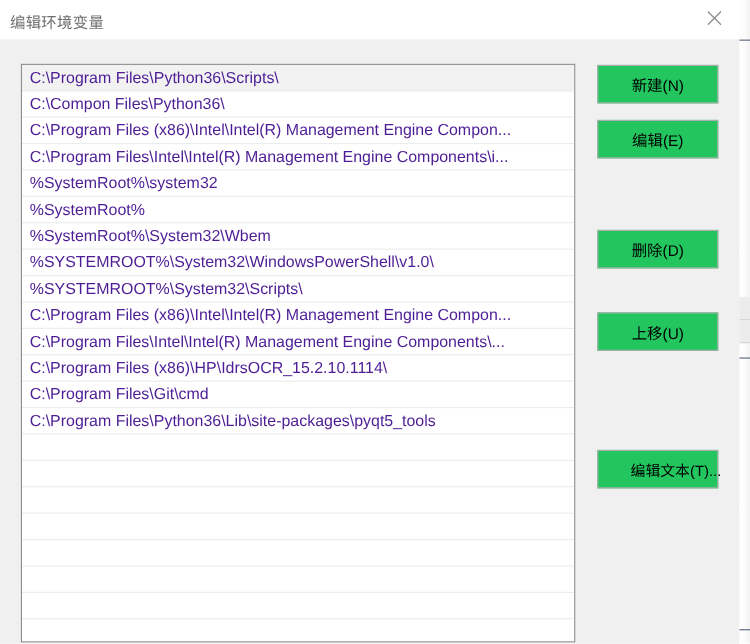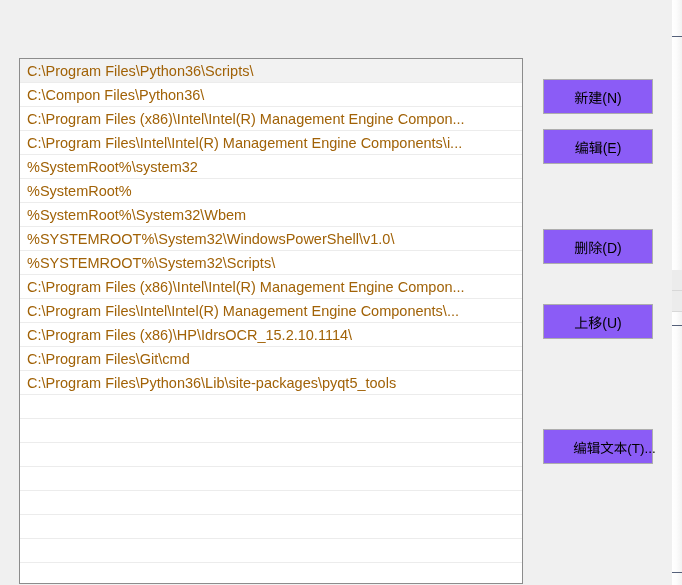--- a/index.html
+++ b/index.html
@@ -102,51 +102,50 @@
     overflow: hidden;
     box-sizing: border-box;
   }
   .list-row {
     height: 24px;
     line-height: 24px;
     box-sizing: border-box;
     border-bottom: 1px solid #ececec;
     padding: 0 6px 0 7px;
     font-size: 14.5px;
-    color: #a16207;
+    color: #4c1d95;
     white-space: nowrap;
     overflow: hidden;
     text-overflow: ellipsis;
     cursor: default;
   }
   .list-row.selected {
     background: #f2f2f2;
   }
   .list-row.empty {
     color: transparent;
   }
 
   
   .dlg-button {
     position: absolute;
     width: 110px;
     height: 35px;
-    background: #8b5cf6;
+    background: #22c55e;
     border: 1px solid #adadad;
     box-sizing: border-box;
     font-size: 14px;
     color: #000000;
     display: flex;
     align-items: center;
     justify-content: center;
     cursor: default;
     font-family: "Liberation Sans", "DejaVu Sans", sans-serif;
     white-space: nowrap;
     padding: 0;
-    margin-top: 20px;
   }
   #btn-new      { left: 543px; top: 23px; }
   #btn-edit     { left: 543px; top: 73px; }
   #btn-browse   { left: 543px; top: 123px; }
   #btn-delete   { left: 543px; top: 173px; }
   #btn-moveup   { left: 543px; top: 248px; }
   #btn-movedown { left: 543px; top: 298px; }
   #btn-edittext { left: 543px; top: 373px; font-size: 13.5px; padding-left: 33px; }
 </style>
 </head>
@@ -155,20 +154,29 @@
 <div id="bg-window">
   <div class="bg-divider" style="top:36px;"></div>
   <div class="bg-panel" style="top:270px;height:20px;"></div>
   <div class="bg-panel" style="top:291px;height:20px;"></div>
   <div class="bg-divider" style="top:325px;"></div>
   <div class="bg-divider" style="top:572px;"></div>
 </div>
 
 <div id="dialog">
 
+  <div id="titlebar">
+    <div id="title-text">编辑环境变量</div>
+    <div id="close-button">
+      <svg width="13" height="13" viewBox="0 0 13 13" aria-hidden="true">
+        <line x1="0.5" y1="0.5" x2="12.5" y2="12.5" stroke="#8a8a8a" stroke-width="1.1"></line>
+        <line x1="12.5" y1="0.5" x2="0.5" y2="12.5" stroke="#8a8a8a" stroke-width="1.1"></line>
+      </svg>
+    </div>
+  </div>
 
   <div id="content">
 
     <div id="path-listbox">
         <div class="list-row selected">C:\Program Files\Python36\Scripts\</div>
         <div class="list-row">C:\Compon Files\Python36\</div>
         <div class="list-row">C:\Program Files (x86)\Intel\Intel(R) Management Engine Compon...</div>
         <div class="list-row">C:\Program Files\Intel\Intel(R) Management Engine Components\i...</div>
         <div class="list-row">%SystemRoot%\system32</div>
         <div class="list-row">%SystemRoot%</div>

